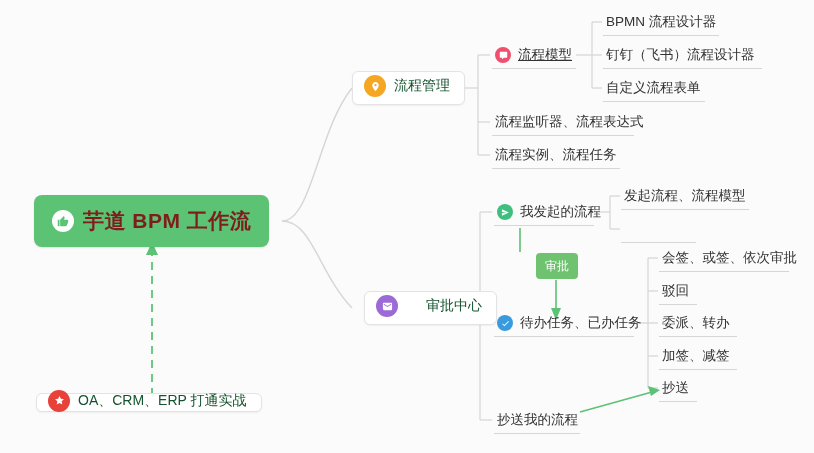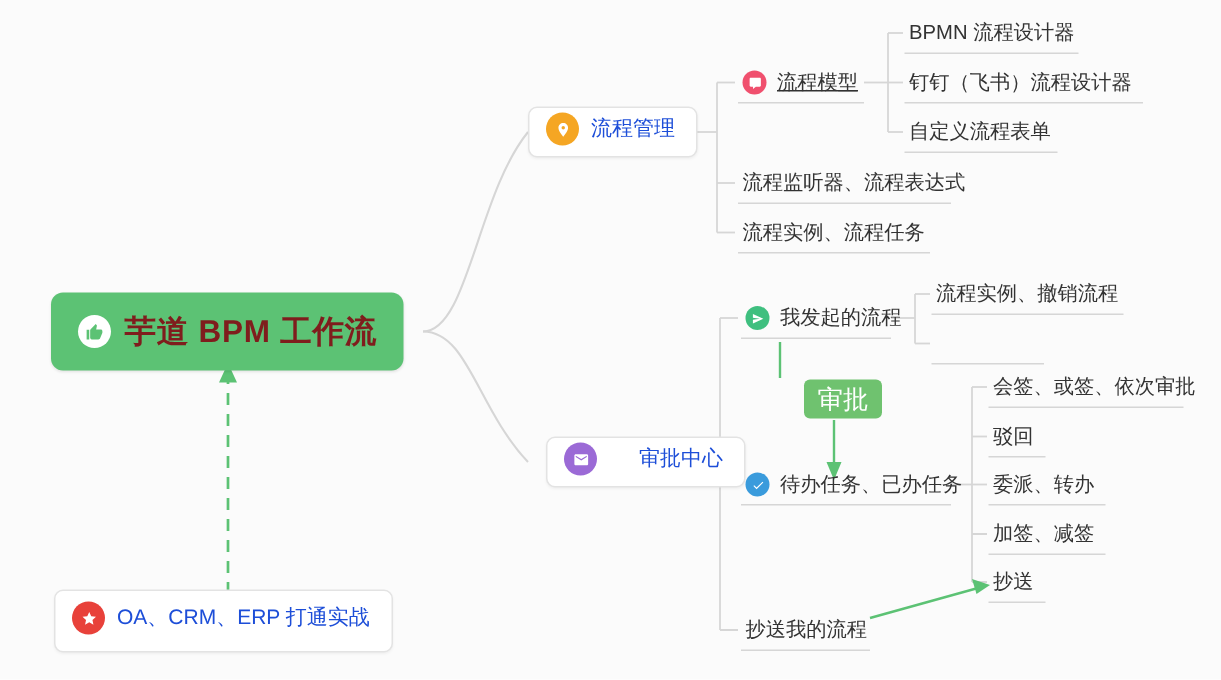--- a/index.html
+++ b/index.html
@@ -44,39 +44,39 @@
   .root-node .label { margin-left: 9px; letter-spacing: 0.5px; }
 
   
   .card {
     background: #ffffff;
     border: 1px solid #e3e3e3;
     border-radius: 6px;
     height: 34px;
     padding: 0 14px 4px 11px;
     font-size: 14px;
-    color: #1d4ed8;
+    color: #14532d;
     box-shadow: 0 1px 2px rgba(0,0,0,0.05);
   }
   .card .label { margin-left: 8px; }
 
   
   .leaf {
     font-size: 13.5px;
     color: #333333;
     height: 26px;
     padding: 0 3px;
   }
   .leaf .label { }
 
   
   .pill {
     background: #6fc26f;
     color: #ffffff;
-    font-size: 17px;
+    font-size: 12px;
     border-radius: 4px;
     height: 26px;
     padding: 0 9px;
     justify-content: center;
   }
 
   
   .icon {
     display: inline-flex;
     align-items: center;
@@ -212,21 +212,21 @@
     <span class="icon icon-sm" style="background:#3fbf7f;">
       <svg width="9" height="9" viewBox="0 0 24 24" fill="#ffffff">
         <path d="M2.5 20.5L21 12 2.5 3.5v6.9L15 12 2.5 13.6z"></path>
       </svg>
     </span>
     <span class="label" style="margin-left:7px;">我发起的流程</span>
   </div>
   <div class="underline" style="left:494px; top:225px; width:100px;"></div>
 
   <div class="node leaf" style="left:621px; top:183px;">
-    <span class="label">流程实例、撤销流程</span>
+    <span class="label">发起流程、流程模型</span>
   </div>
   <div class="underline" style="left:621px; top:209px; width:128px;"></div>
 
   <div class="underline" style="left:621px; top:242px; width:75px;"></div>
 
   <div class="node pill" style="left:536px; top:253px;">
     <span class="label">审批</span>
   </div>
 
   <div class="node leaf" style="left:494px; top:310px;">
@@ -262,21 +262,21 @@
   <div class="node leaf" style="left:659px; top:375px;">
     <span class="label">抄送</span>
   </div>
   <div class="underline" style="left:659px; top:401px; width:38px;"></div>
 
   <div class="node leaf" style="left:494px; top:407px;">
     <span class="label">抄送我的流程</span>
   </div>
   <div class="underline" style="left:494px; top:433px; width:86px;"></div>
 
-  <div class="node card" style="left:36px; top:393px; height:42px;">
+  <div class="node card" style="left:36px; top:393px; height:19px;">
     <span class="icon icon-lg" style="background:#e8413a;">
       <svg width="11" height="11" viewBox="0 0 24 24" fill="#ffffff">
         <path d="M12 2l2.9 6.3 6.9.8-5.1 4.7 1.4 6.8L12 17.2 5.9 20.6l1.4-6.8L2.2 9.1l6.9-.8z"></path>
       </svg>
     </span>
     <span class="label">OA、CRM、ERP 打通实战</span>
   </div>
 
 </div>
 

